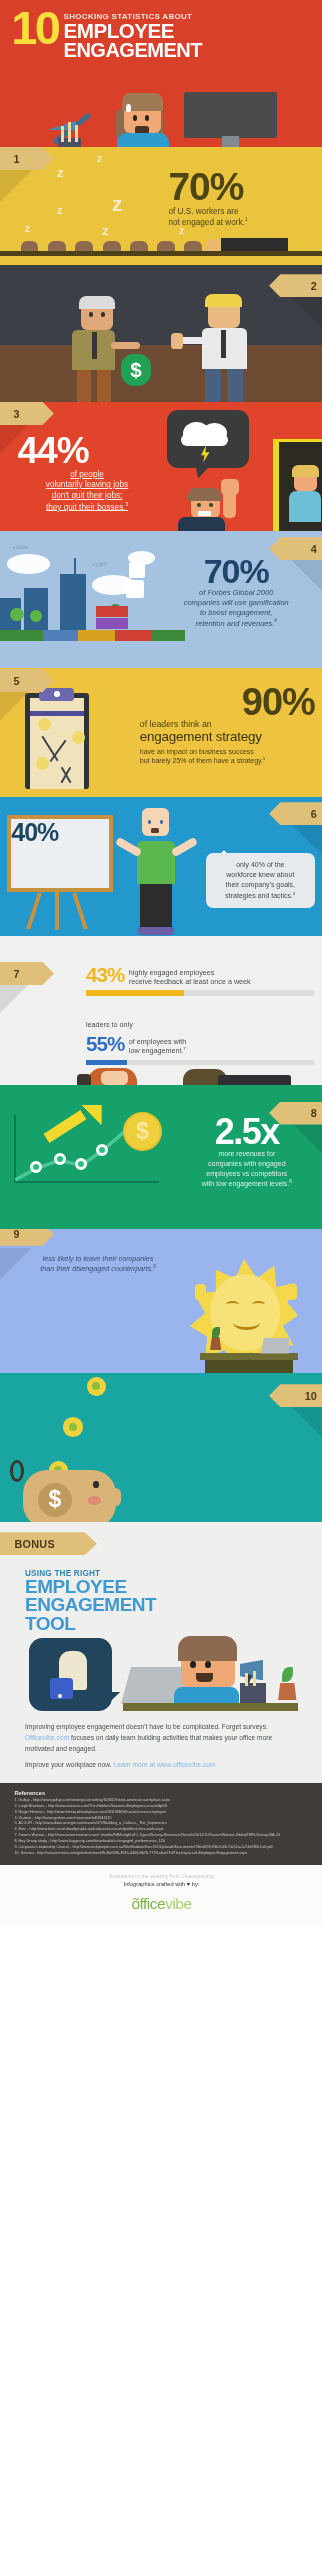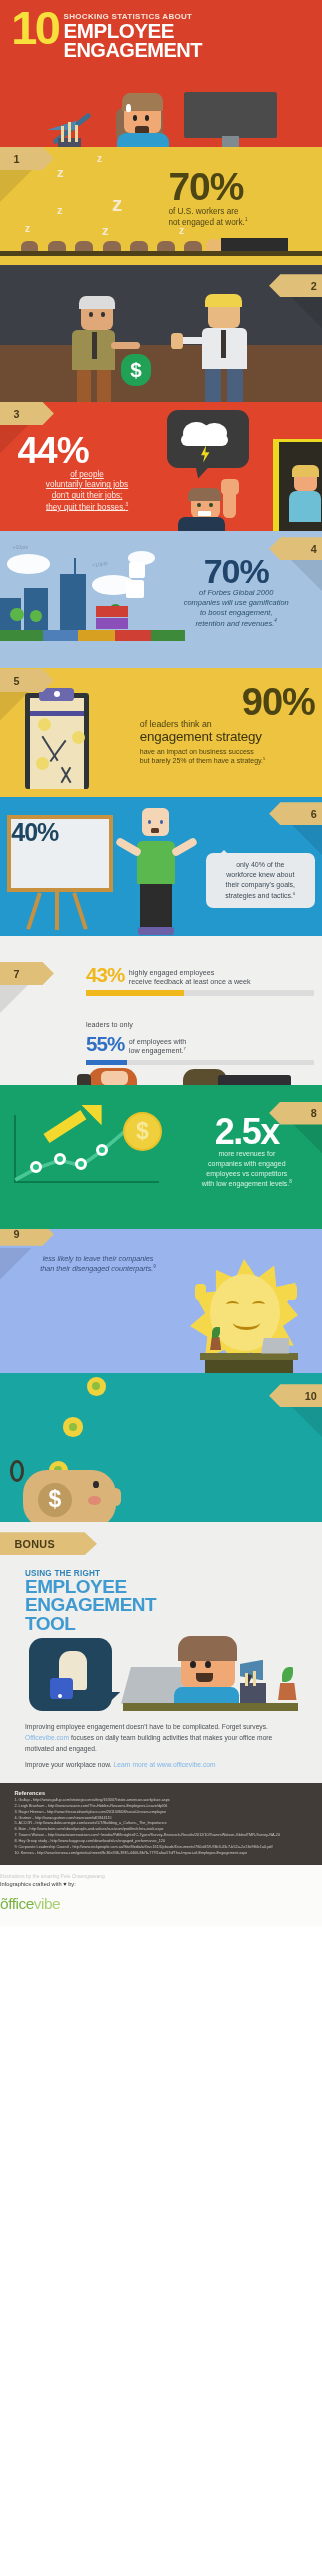--- a/index.html
+++ b/index.html
@@ -157,21 +157,21 @@
   .bt-2 { font-size: 19px; font-weight: bold; color: #3f9ad1; line-height: .97; letter-spacing: -0.5px; }
   .bonus-body { padding: 10.3px 25px 12.4px 25px; font-size: 6.7px; color: #4a4f55; line-height: 1.6; }
   .lnk { color: #7fb6e8; }
 
   
   .refs { background: #413c38; color: #cfc9c3; padding: 7.2px 14.4px 8.2px 14.4px; }
   .refs-h { font-size: 5.7px; font-weight: bold; color: #efe9e3; margin-bottom: 2.1px; }
   .refs-list { list-style: none; font-size: 3.8px; line-height: 1.55; word-break: break-all; }
 
   
-  .foot { background: #fbfbfa; text-align: left; padding: 9.3px 0 13.4px 0; }
+  .foot { background: #fbfbfa; text-align: center; padding: 9.3px 0 13.4px 0; }
   .foot-1 { font-size: 4.9px; color: #c9c9c7; }
   .foot-2 { font-size: 5.7px; color: #3b3b3b; margin-top: 1.5px; }
   .foot-logo { margin-top: 8.2px; font-size: 15.5px; color: #8cc152; letter-spacing: -0.5px; }
   .foot-logo .b { color: #79b342; }
   .foot-logo .l { color: #a8d06e; }
 
   
   .abs { position: absolute; }
   .rnd { border-radius: 50%; }
 </style>

